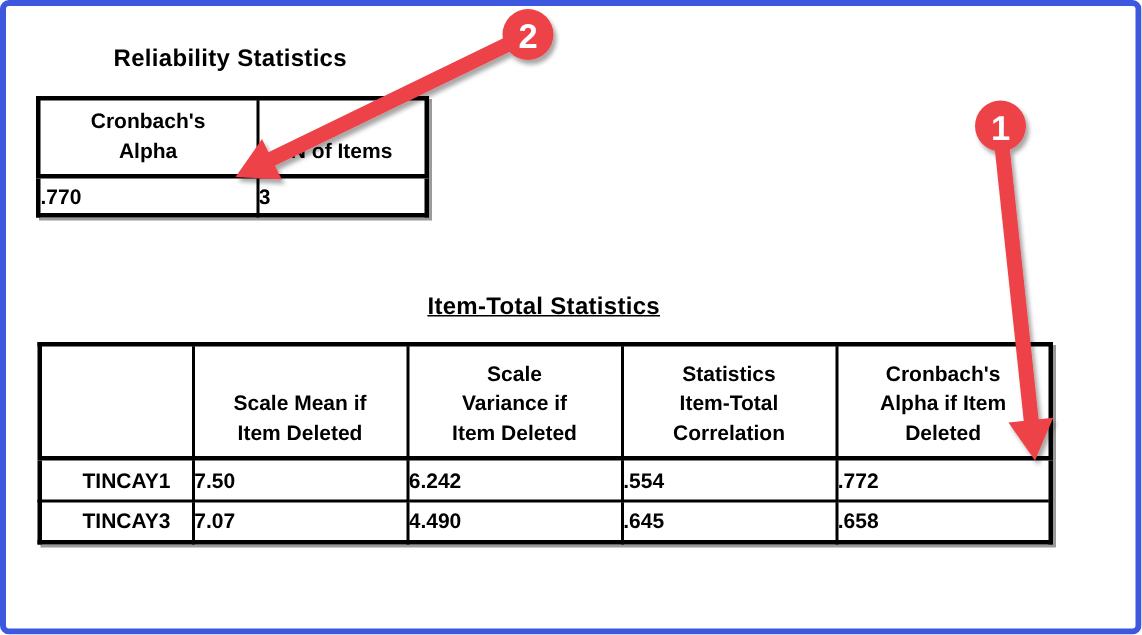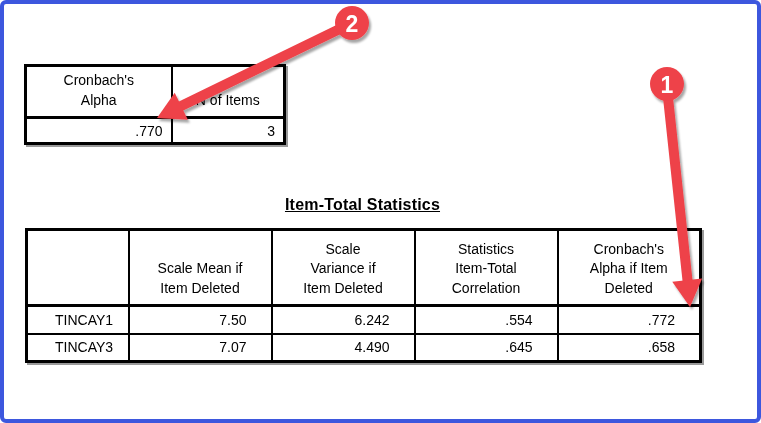--- a/index.html
+++ b/index.html
@@ -35,34 +35,34 @@
     position: absolute;
     border-collapse: collapse;
     table-layout: fixed;
     background: #fff;
     border: 3px solid #000;
     box-shadow: 2px 2px 0 #9a9a9a;
   }
   table.spss th, table.spss td {
     border: 2px solid #000;
     font-size: 14px;
-    font-weight: normal;
+    font-weight: bold;
     color: #000;
     overflow: hidden;
     margin-top: 48px;
   }
   table.spss th {
     vertical-align: bottom;
     text-align: center;
     padding: 2px 4px 6px 4px;
     white-space: pre-line;
     line-height: 1.38;
   }
   table.spss tr.hdr { border-bottom: 3px solid #000; }
-  table.spss td.num { text-align: right; vertical-align: middle; }
+  table.spss td.num { vertical-align: middle; }
   table.spss td.lbl { text-align: left; vertical-align: middle; }
 
   #rel-table { left: 24px; top: 64px; width: 259px; }
   #rel-table tr.hdr th { height: 52px; }
   #rel-table tr.data td { height: 26px; }
   #rel-table td.num { padding-right: 8px; }
 
   #it-table { left: 25px; top: 228px; width: 675px; }
   #it-table tr.hdr th { height: 76px; }
   #it-table tr.data td { height: 28px; }
@@ -79,20 +79,21 @@
     font-family: "Liberation Sans", sans-serif;
     font-size: 23px;
     font-weight: bold;
   }
 </style>
 </head>
 <body>
 
 <div class="stage">
 
+  <div class="tbl-title" id="rel-title">Reliability Statistics</div>
 
   <table class="spss" id="rel-table">
     <colgroup>
         <col style="width:146px">
         <col style="width:113px">
       </colgroup>
     <tbody>
         <tr class="hdr">
       <th>Cronbach's
 Alpha</th>

